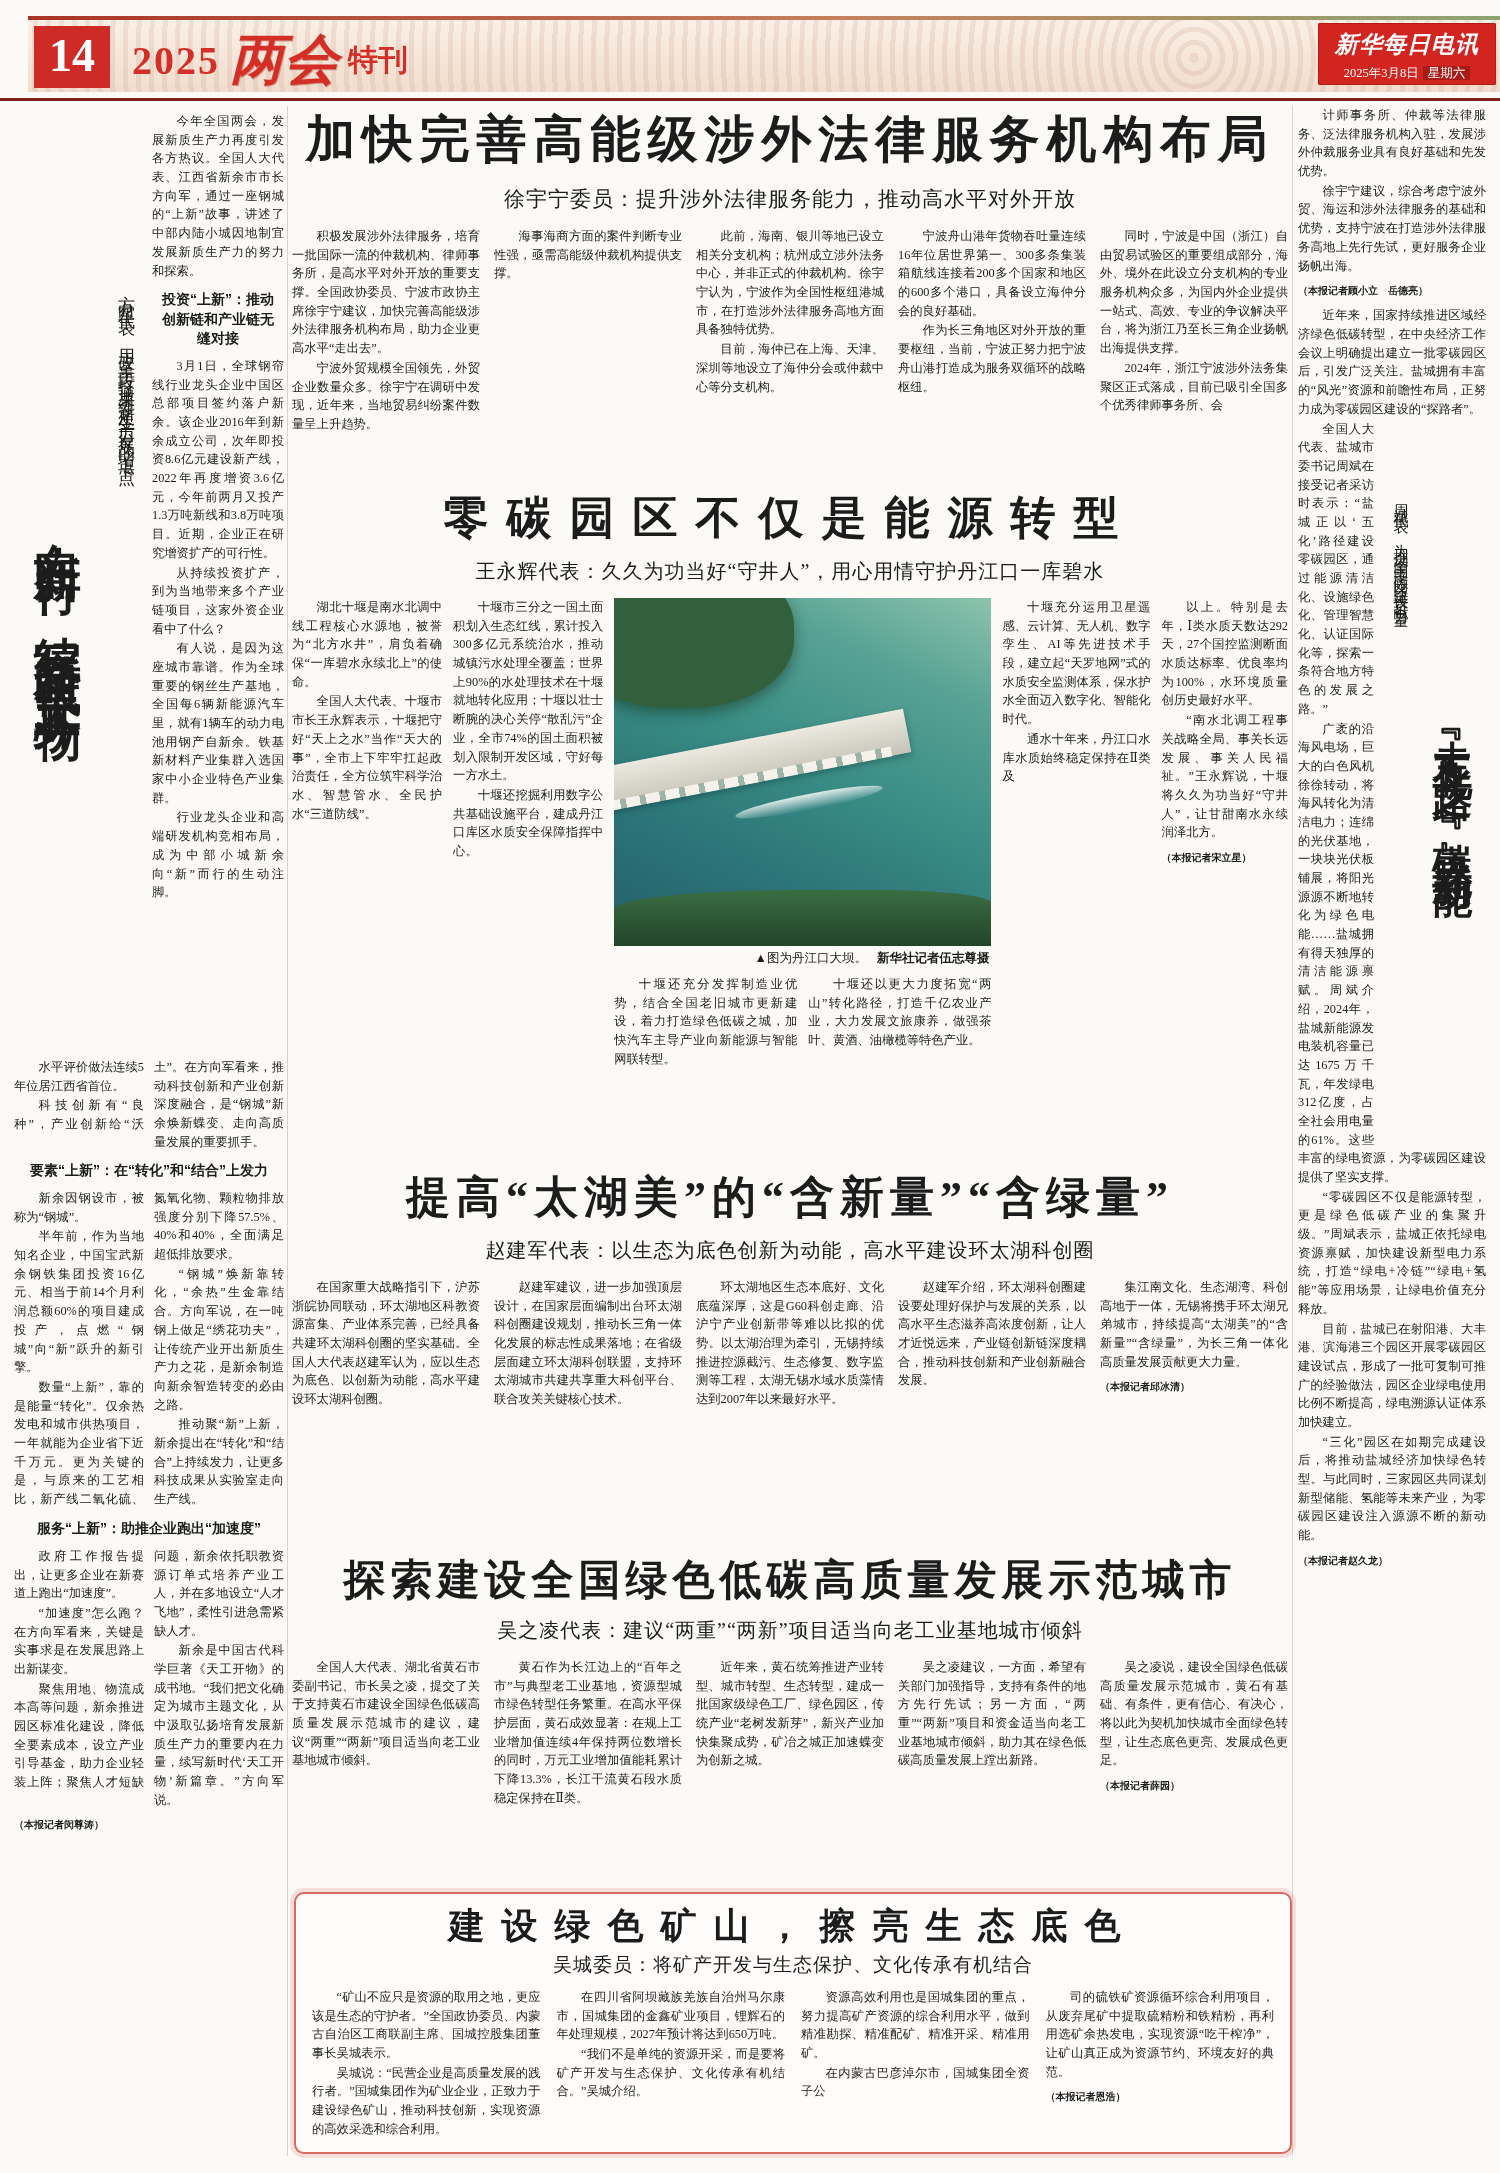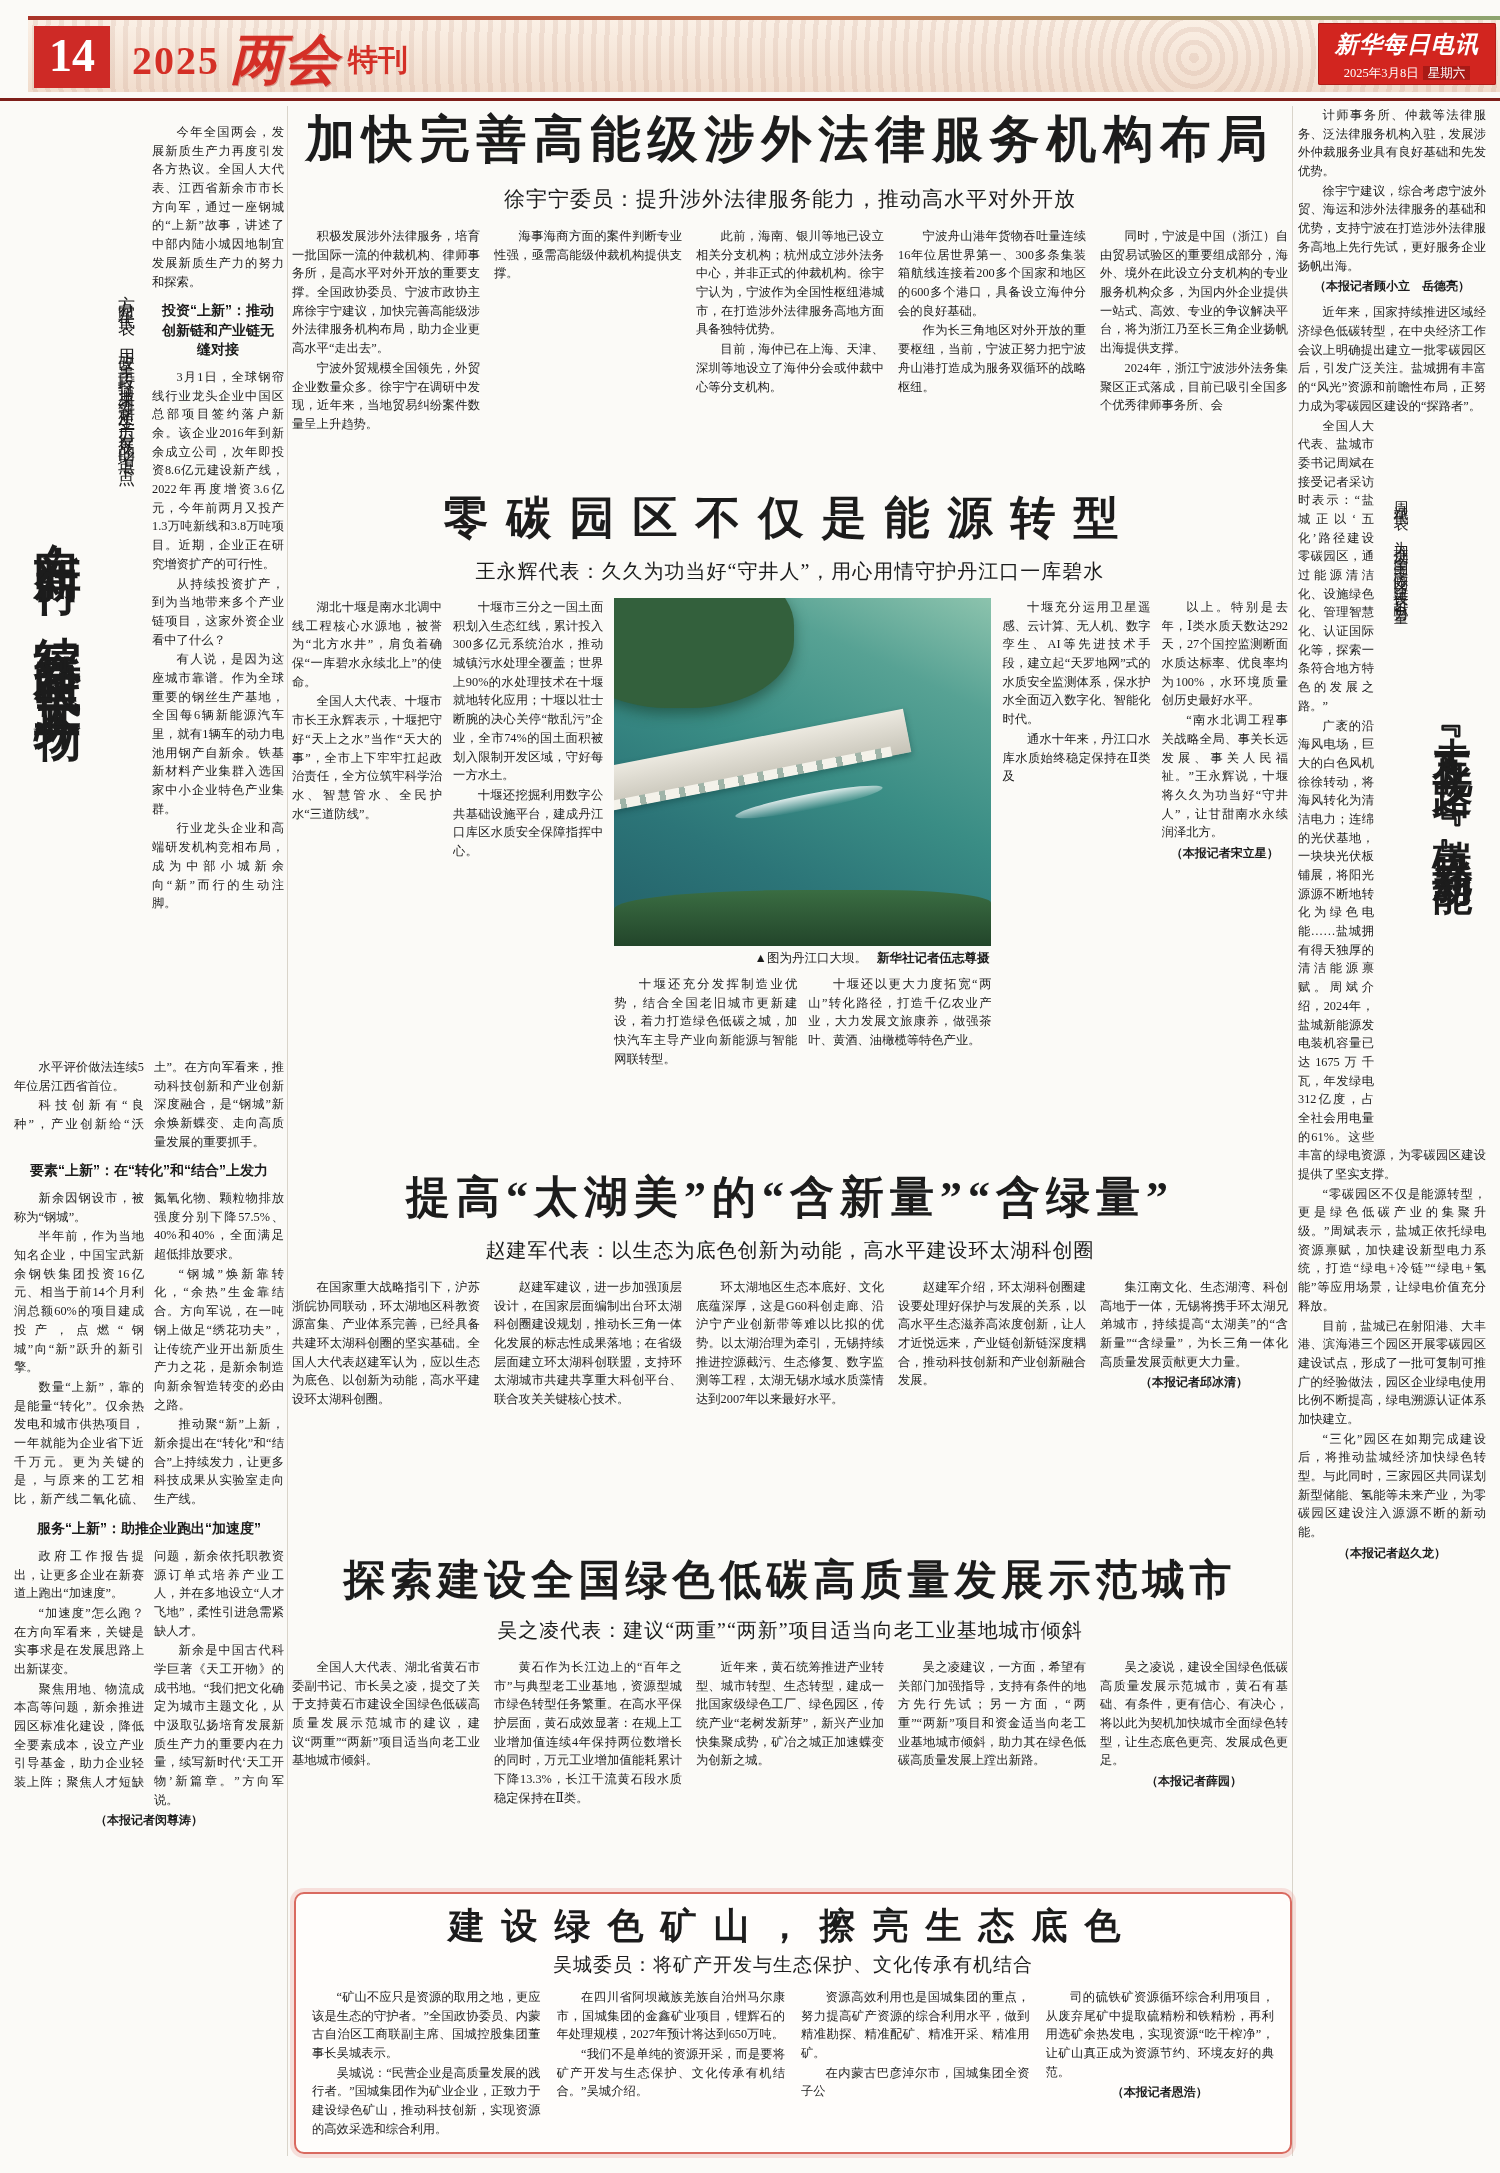--- a/index.html
+++ b/index.html
@@ -22,35 +22,35 @@
   .masthead-box{position:absolute;right:8px;top:7px;width:178px;height:62px;background:#d2251f;
     color:#fff;text-align:center;border-radius:2px;box-shadow:0 0 0 1px #b01d18 inset;}
   .masthead{font-size:23px;font-weight:bold;font-style:italic;margin-top:6px;letter-spacing:1px;}
   .dateline{font-size:12.5px;margin-top:5px;}
   .weekday{background:#a81a16;padding:0 5px;margin-left:4px;}
   .rule{position:absolute;left:0;top:98px;width:1500px;height:3px;background:#7e1f1a;}
   .vsep{position:absolute;top:106px;height:2050px;width:0;border-left:1px solid #d9d4ca;}
   
   .body,.c{font-size:12.3px;line-height:1.52;text-align:justify;}
   .body p,.c p{margin:0 0 1px 0;text-indent:2em;}
-  .credit{font-weight:bold;text-align:center;font-size:12px;margin-top:2px;}
+  .credit{font-weight:bold;text-align:left;font-size:10px;margin-top:8px;}
   .sec-title{font-weight:bold;font-size:14px;text-align:center;margin:10px 4px 8px;line-height:1.4;
     font-family:"Liberation Sans",sans-serif;}
   .hl{font-weight:900;text-align:center;font-family:"Liberation Serif",serif;white-space:nowrap;}
   .subhead{text-align:center;font-size:21px;letter-spacing:1px;}
   .cols{display:flex;gap:14px;margin-top:14px;}
   .cols .c{flex:1;overflow:hidden;}
   .vert{writing-mode:vertical-rl;text-orientation:upright;}
   
   #xinyu{position:absolute;left:14px;top:106px;width:270px;height:2052px;overflow:hidden;}
   .xy-vhead{position:absolute;left:0;top:30px;height:930px;width:88px;font-size:47px;font-weight:900;
     letter-spacing:9px;line-height:88px;}
   .xy-vsub{position:absolute;left:94px;top:176px;height:790px;width:36px;font-size:17px;
     letter-spacing:6px;line-height:36px;}
-  .xy-colA{position:absolute;left:138px;top:17px;width:132px;height:942px;overflow:hidden;}
+  .xy-colA{position:absolute;left:138px;top:6px;width:132px;height:942px;overflow:hidden;}
   .xy-lower{position:absolute;left:0;top:952px;width:270px;height:1100px;overflow:hidden;}
   .two{column-count:2;column-gap:10px;}
   
   .art{position:absolute;left:292px;width:996px;overflow:hidden;}
   #legal{top:106px;height:376px;}
   #legal .hl{font-size:50px;letter-spacing:7px;}
   #legal .cols .c{height:250px;}
   #water{top:488px;height:672px;}
   #water .hl{font-size:45px;letter-spacing:18px;}
   #water .subhead{font-size:20px;margin-top:10px;}

